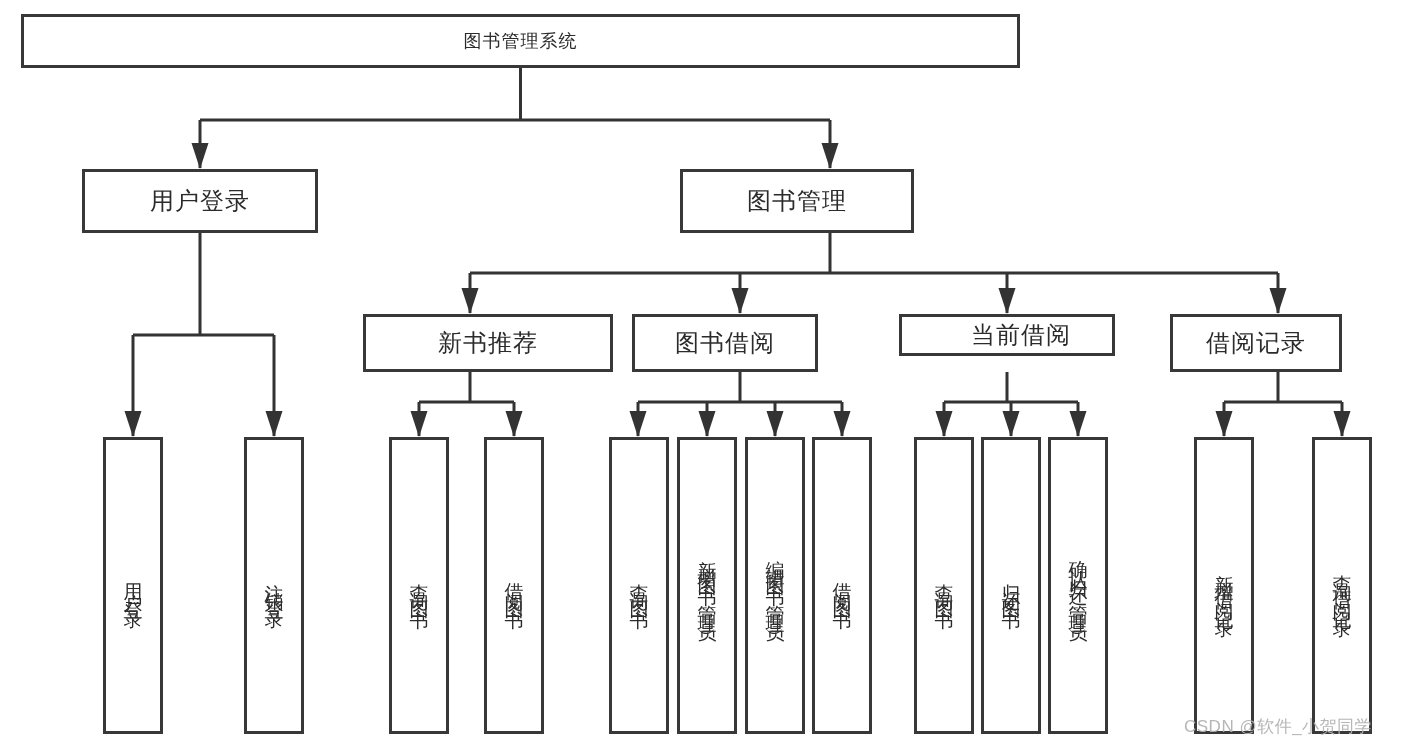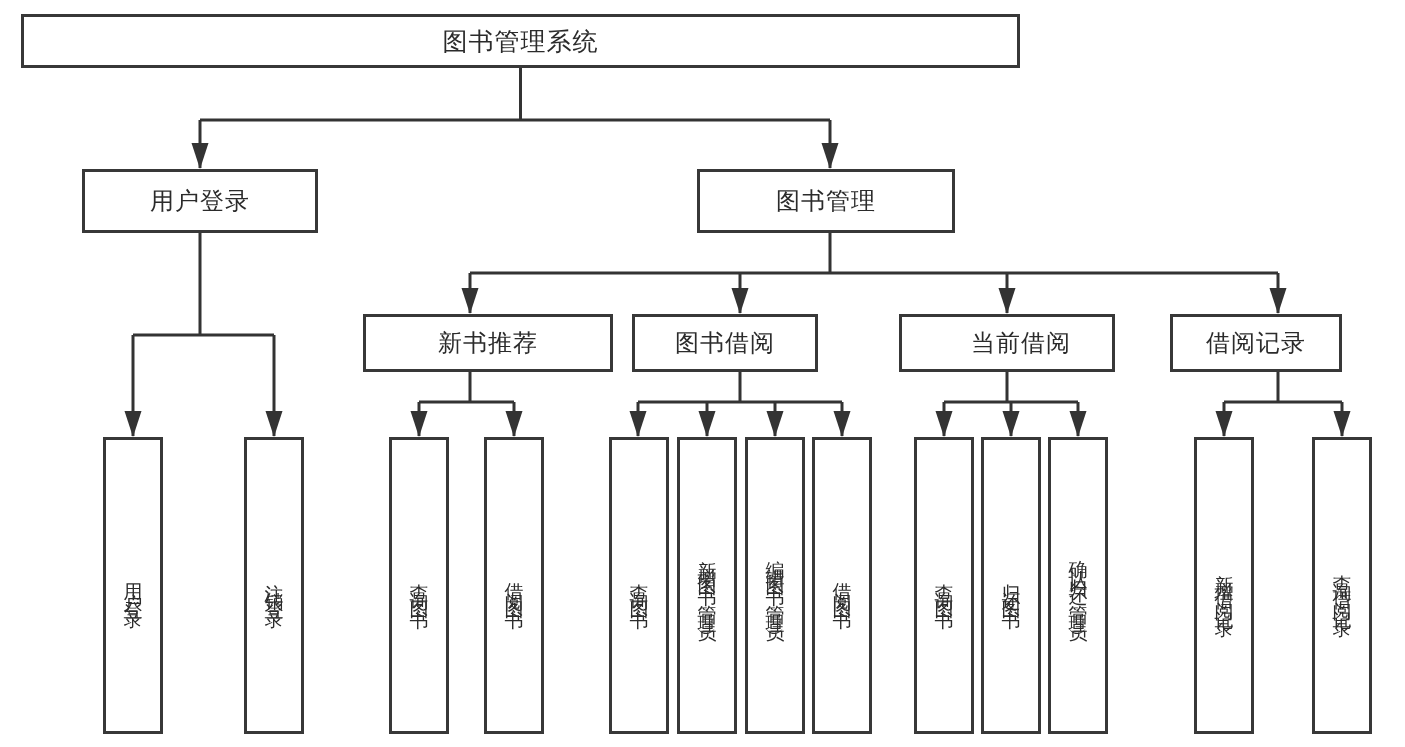--- a/index.html
+++ b/index.html
@@ -7,32 +7,32 @@
     position:relative;width:1405px;height:747px;background:#ffffff;
     font-family:"Liberation Sans",sans-serif;overflow:hidden;
   }
   .connectors{position:absolute;left:0;top:0;z-index:1;}
   .box{
     position:absolute;background:#ffffff;border:3px solid #383838;
     box-sizing:border-box;display:flex;align-items:center;justify-content:center;
     color:#2b2b2b;z-index:2;
   }
   .ht{font-size:24px;letter-spacing:1px;white-space:nowrap;}
-  .n-root .ht{font-size:25px;}
+  .n-root .ht{font-size:18px;}
   .vt{
     writing-mode:vertical-rl;text-orientation:mixed;
     font-size:19px;letter-spacing:9px;line-height:1.05;white-space:nowrap;
   }
   
   .n-root   {left:21px; top:14px; width:999px;height:54px;}
   .n-ulogin {left:82px; top:169px;width:236px;height:64px;}
-  .n-bmgmt  {left:697px;top:169px;width:258px;height:64px;}
+  .n-bmgmt  {left:680px;top:169px;width:234px;height:64px;}
   .n-l3a{left:363px; top:314px;width:250px;height:58px;}
   .n-l3b{left:632px; top:314px;width:186px;height:58px;}
-  .n-l3c{left:899px; top:314px;width:216px;height:58px;padding-left:28px;}
+  .n-l3c{left:899px; top:314px;width:216px;height:42px;padding-left:28px;}
   .n-l3d{left:1170px;top:314px;width:172px;height:58px;}
   .leaf{top:437px;width:60px;height:297px;}
   .n-f1{left:103px}.n-f2{left:244px}.n-f3{left:389px}.n-f4{left:484px}
   .n-f5{left:609px}.n-f6{left:677px}.n-f7{left:745px}.n-f8{left:812px}
   .n-f9{left:914px}.n-f10{left:981px}.n-f11{left:1048px}
   .n-f12{left:1194px}.n-f13{left:1312px}
   .watermark{
     position:absolute;left:1184px;top:715px;z-index:5;
     font-size:17px;letter-spacing:.5px;color:rgba(178,178,178,.95);white-space:nowrap;
   }
@@ -142,13 +142,14 @@
   <div class="box leaf n-f11">
     <span class="vt">确认归还（管理员）</span>
   </div>
   <div class="box leaf n-f12">
     <span class="vt">新增借阅记录</span>
   </div>
   <div class="box leaf n-f13">
     <span class="vt">查询借阅记录</span>
   </div>
 
+  <div class="watermark">CSDN @软件_小贺同学</div>
 </div>
 
 </body></html>

